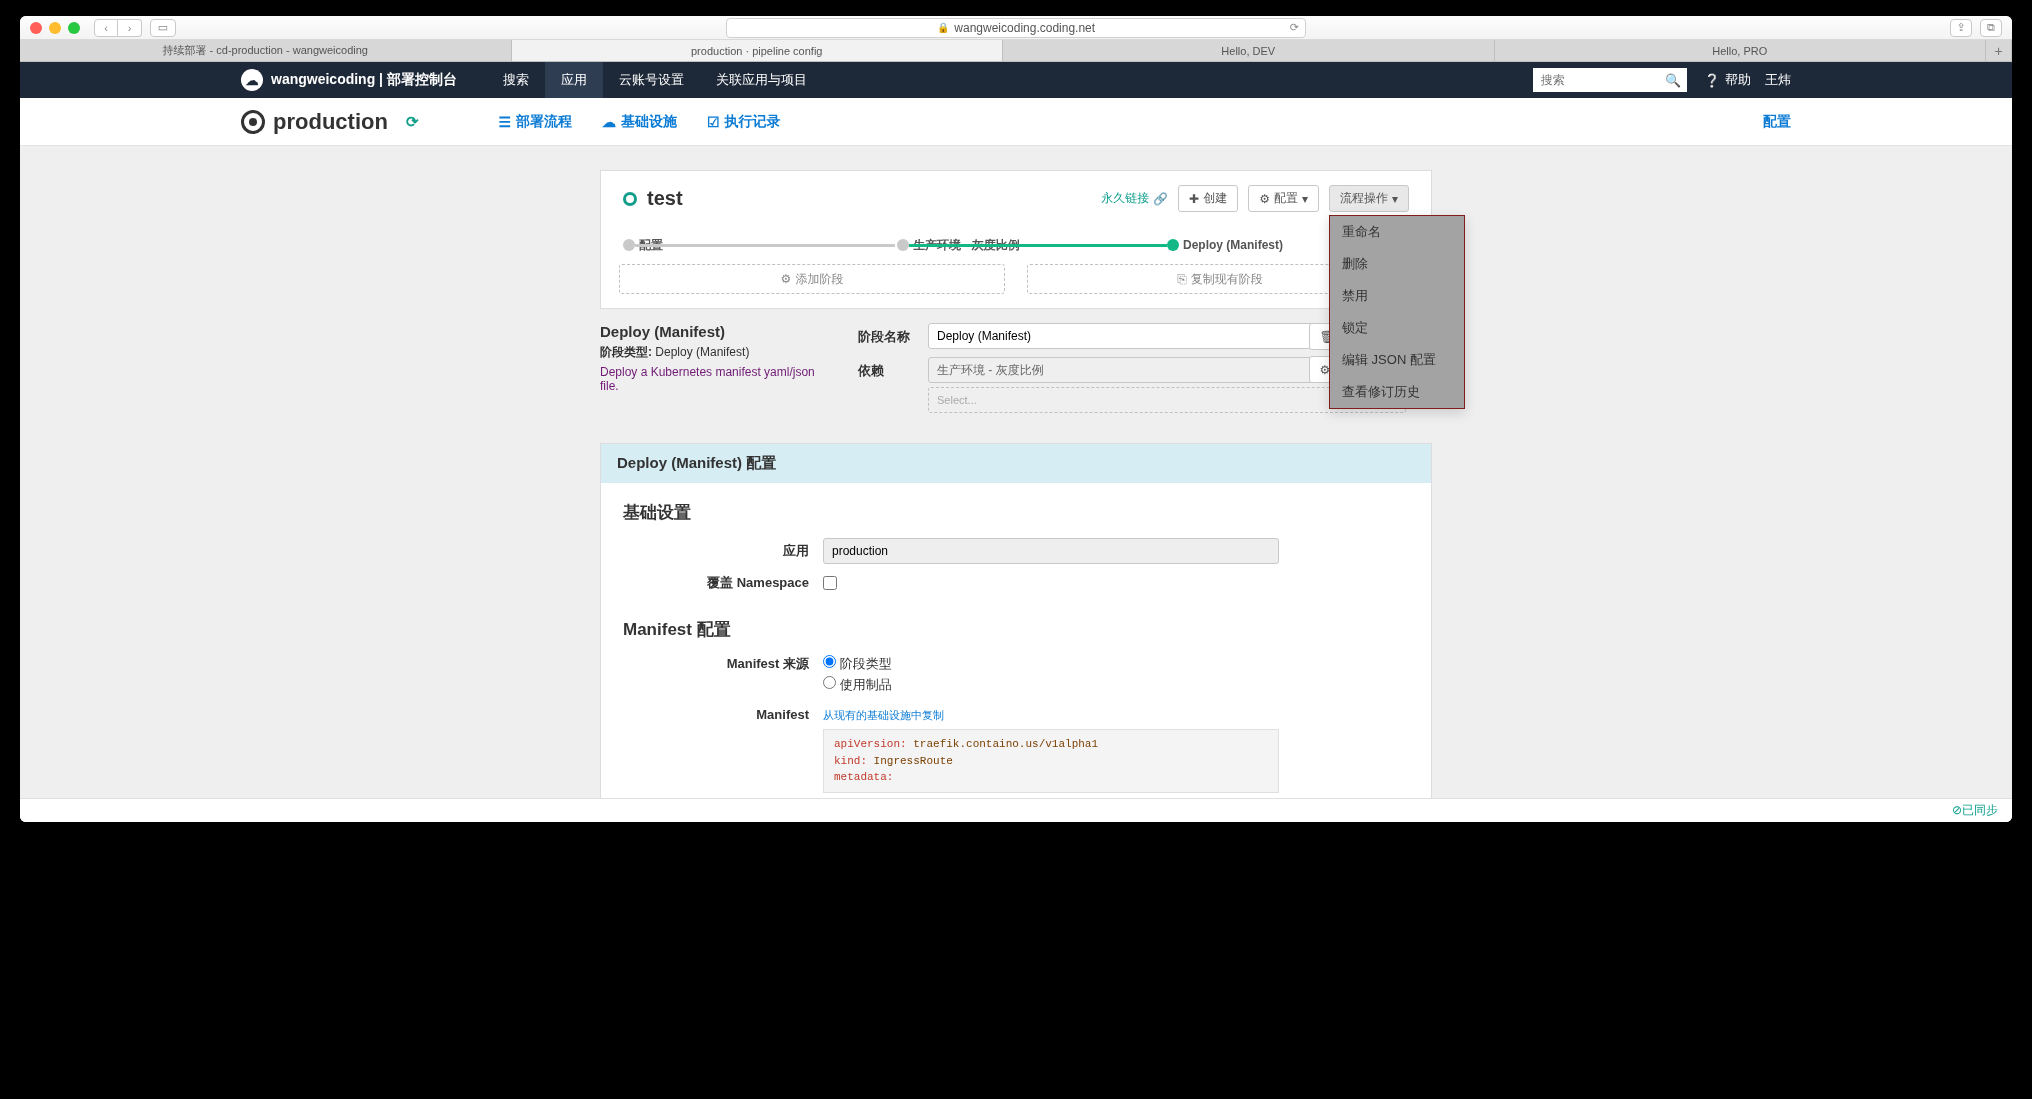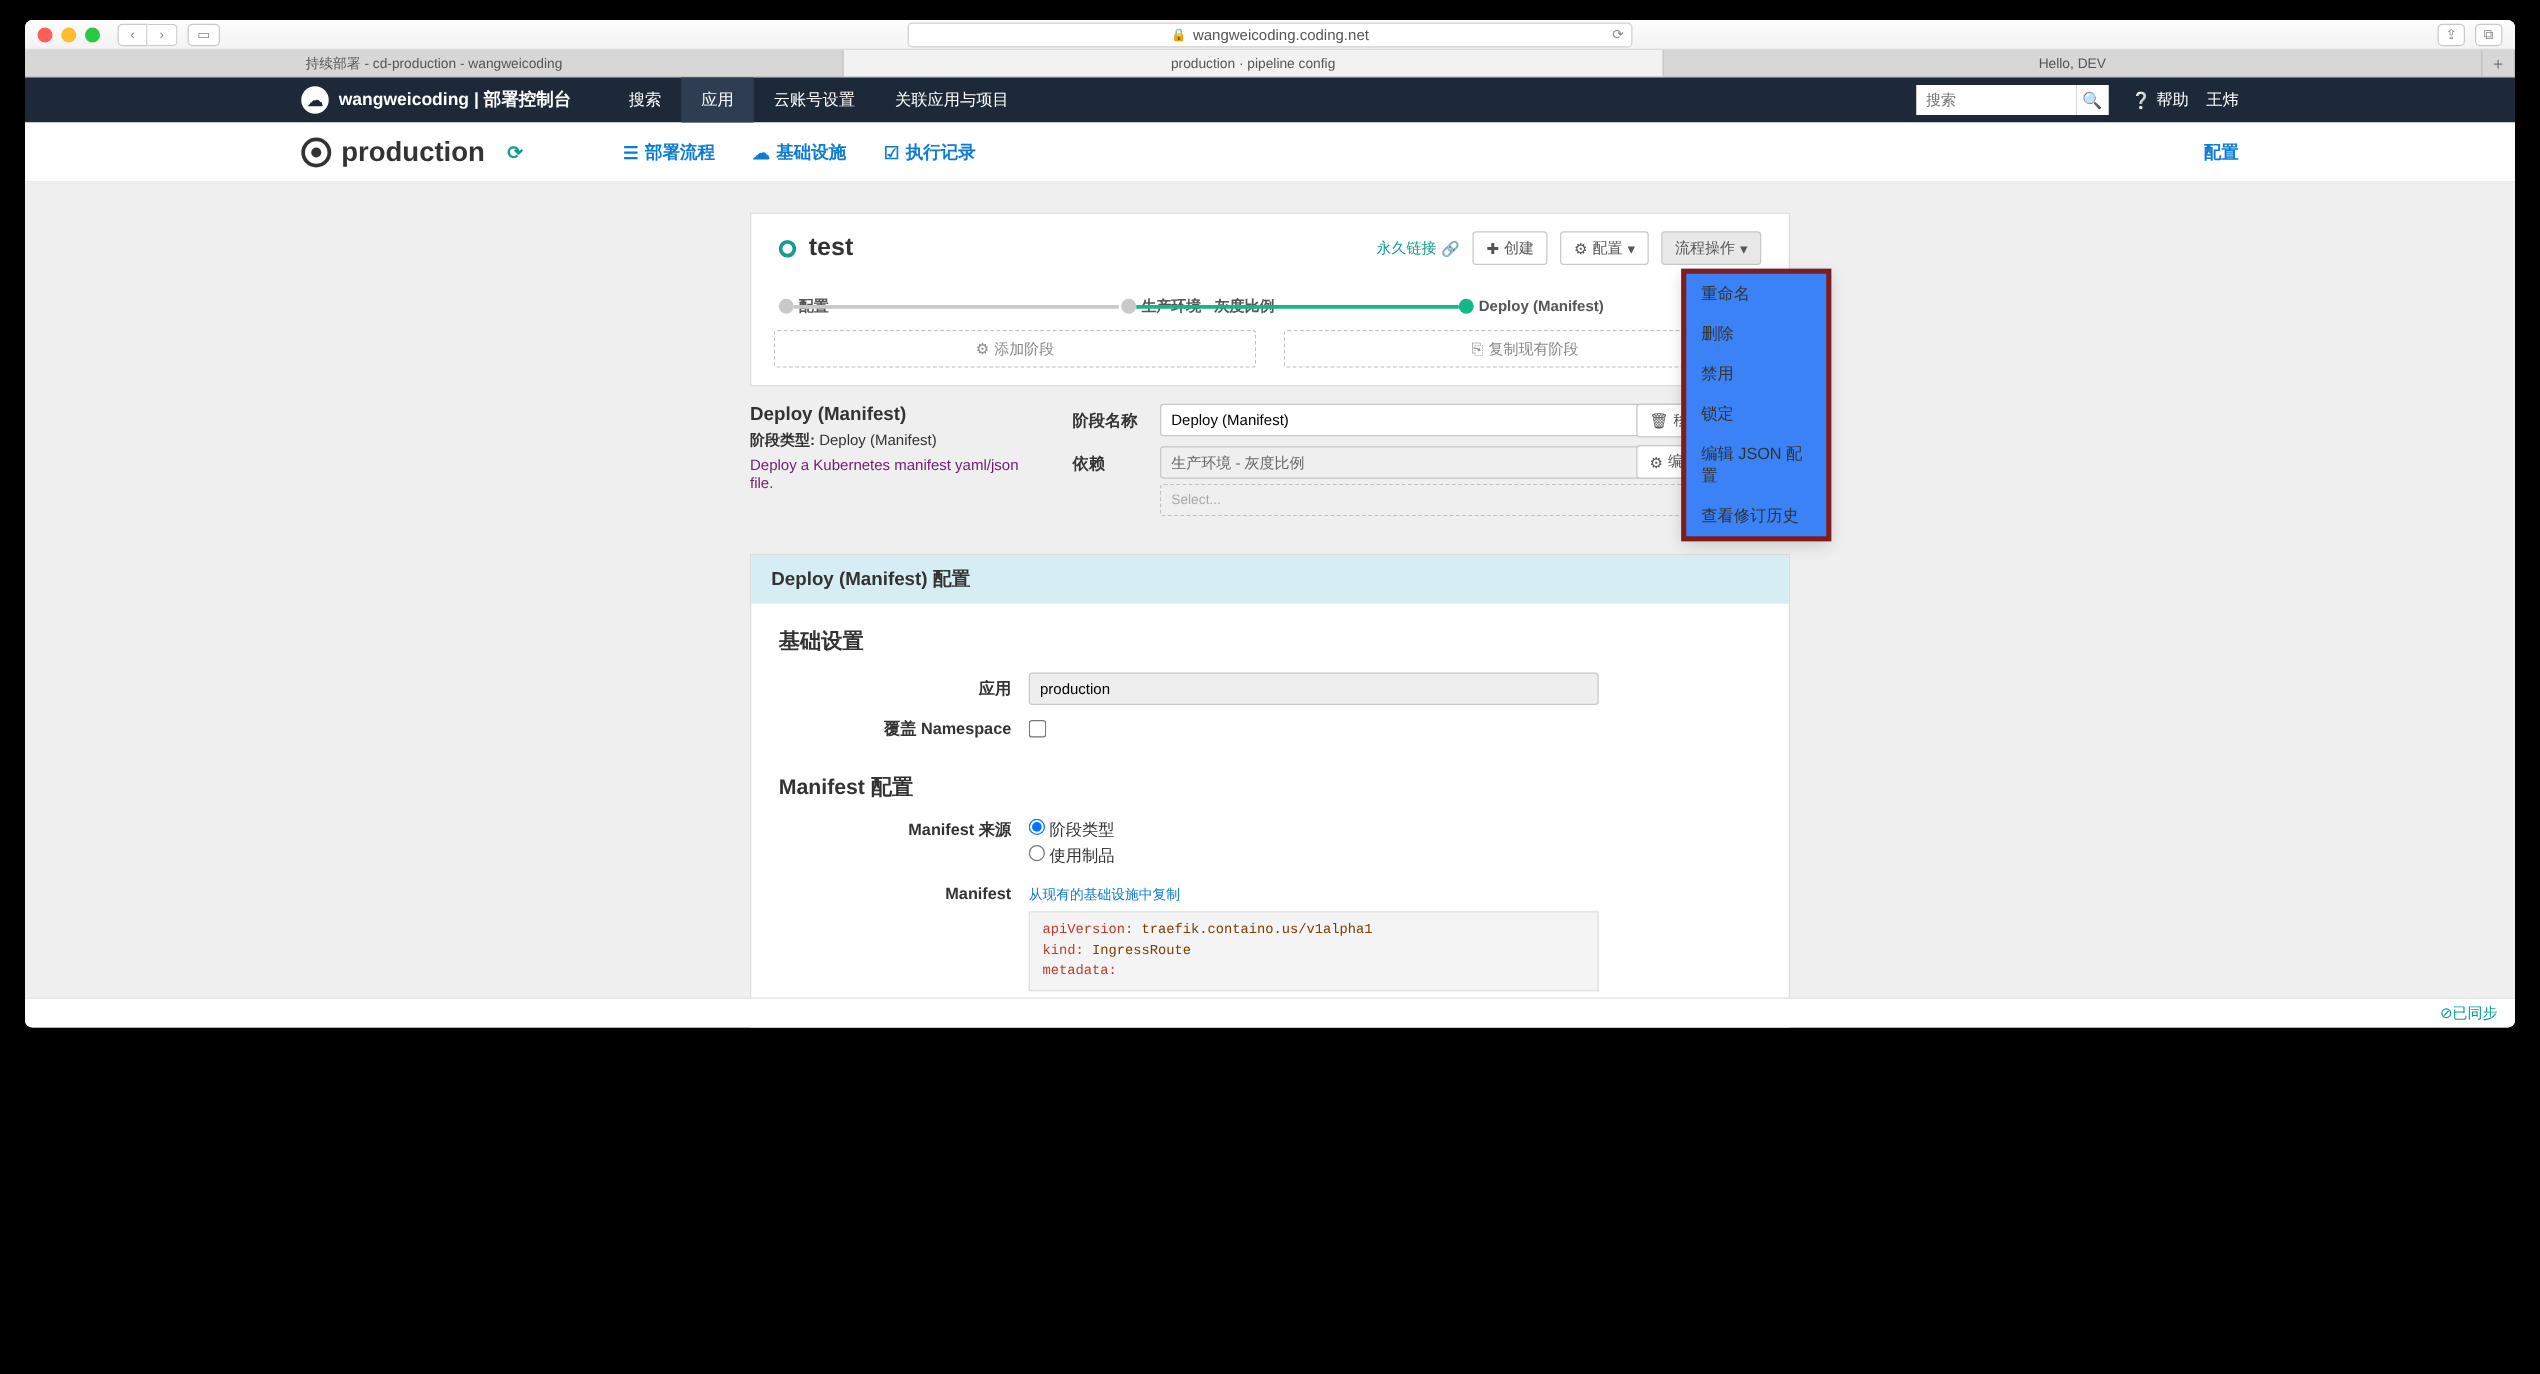--- a/index.html
+++ b/index.html
@@ -55,21 +55,21 @@
 
 .page{ background:#efefef; padding:24px 0 0; min-height:560px; position:relative;}
 .panel{ width:832px; margin:0 auto; background:#fff; border:1px solid #dcdcdc; }
 .panel-head{ padding:14px 22px; display:flex; align-items:center; }
 .panel-head .cir{ width:14px; height:14px; border:3px solid #139e8c; border-radius:50%; margin-right:10px;}
 .panel-head h2{ font-size:20px; font-weight:700;}
 .head-actions{ margin-left:auto; display:flex; align-items:center; gap:10px;}
 .perma{ color:#0c9e8c; font-size:12px; display:flex; align-items:center; gap:4px;}
 .btn{ border:1px solid #c8c8c8; background:#fff; padding:4px 10px; border-radius:3px; font-size:12px; color:#555; display:flex; align-items:center; gap:4px; cursor:pointer;}
 .btn.pressed{ background:#e8e8e8; }
-.dropdown-menu{ position:absolute; background:#3b82f6; border:4px solid #7f1d1d; box-shadow:0 4px 12px rgba(0,0,0,.15); width:120px; z-index:50;}
+.dropdown-menu{ position:absolute; background:#a3a3a3; border:1px solid #7f1d1d; box-shadow:0 4px 12px rgba(0,0,0,.15); width:136px; z-index:50;}
 .dropdown-menu div{ padding:7px 12px; font-size:13px; color:#333; cursor:pointer;}
 
 
 .stages{ padding:6px 18px 14px; }
 .stage-labels{ display:flex; align-items:center; position:relative; height:26px; margin-bottom:6px;}
 .stage-node{ width:12px; height:12px; background:#c9c9c9; border-radius:50%; position:absolute;}
 .stage-node.sel{ background:#12b886;}
 .stage-line{ position:absolute; height:3px; background:#c9c9c9; }
 .stage-line.green{ background:#12b886; }
 .stage-text{ position:absolute; font-size:12px; font-weight:700; color:#555;}
@@ -135,20 +135,21 @@
   <div class="titleright">
     <div class="tbtn">⇪</div>
     <div class="tbtn">⧉</div>
   </div>
 </div>
 
 <div class="btabs">
   <div class="btab">持续部署 - cd-production - wangweicoding</div>
   <div class="btab active">production · pipeline config</div>
   <div class="btab">Hello, DEV</div>
+  <div class="btab">Hello, PRO</div>
   <div class="btab add">+</div>
 </div>
 
 <div class="appbar">
   <div class="brand">
     <span class="brand-icon">☁</span>
     <span>wangweicoding | 部署控制台</span>
   </div>
   <div class="topnav">
     <a>搜索</a>

